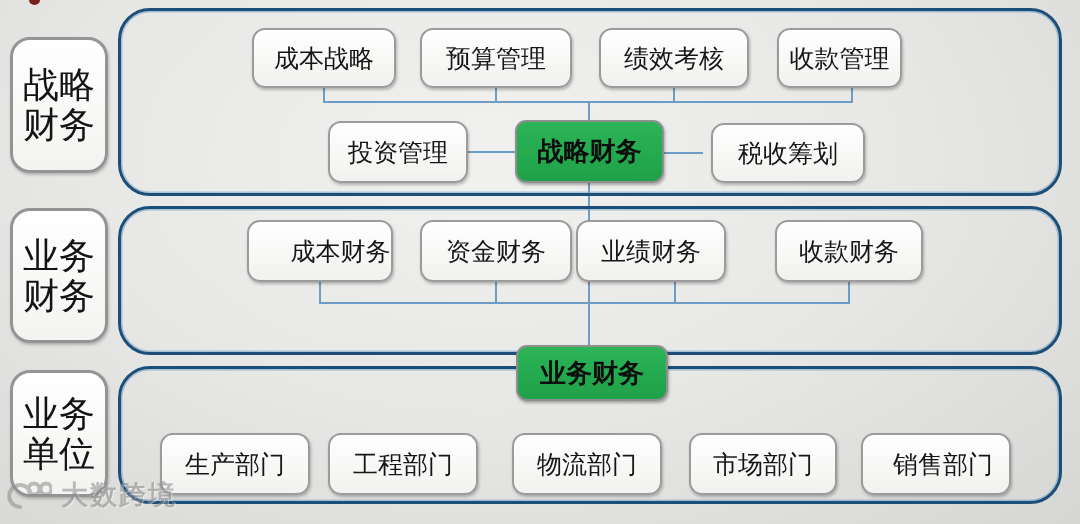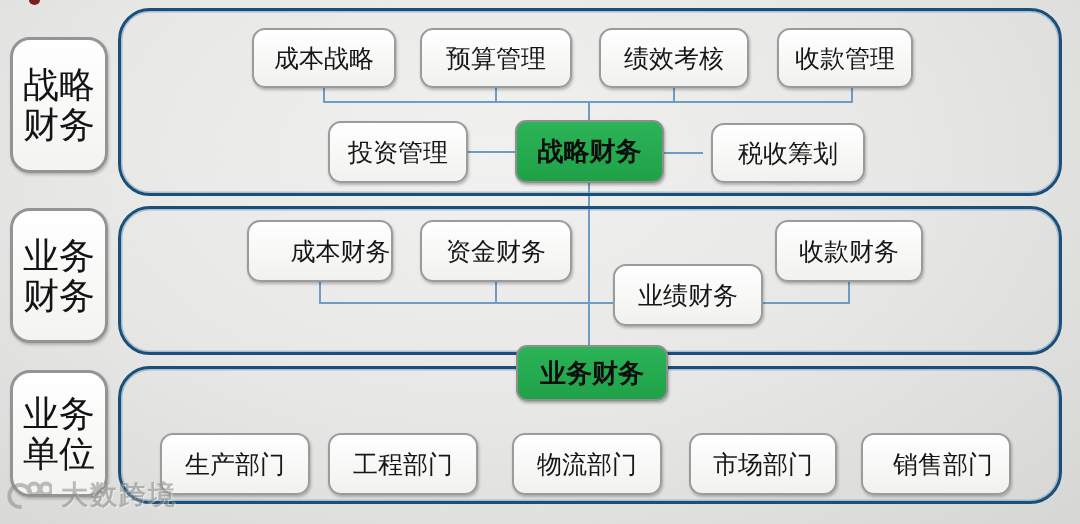--- a/index.html
+++ b/index.html
@@ -106,28 +106,28 @@
 
 <div class="conn v" style="left:319px;top:282px;height:21px;"></div>
 <div class="conn v" style="left:495px;top:282px;height:21px;"></div>
 <div class="conn v" style="left:674px;top:282px;height:21px;"></div>
 <div class="conn v" style="left:848px;top:282px;height:21px;"></div>
 <div class="conn h" style="left:319px;top:302px;width:531px;"></div>
 
 <div class="node" style="left:252px;top:28px;width:144px;">成本战略</div>
 <div class="node" style="left:420px;top:28px;width:152px;">预算管理</div>
 <div class="node" style="left:599px;top:28px;width:150px;">绩效考核</div>
-<div class="node" style="left:777px;top:28px;width:136px;">收款管理</div>
+<div class="node" style="left:777px;top:28px;width:125px;">收款管理</div>
 <div class="node" style="left:328px;top:121px;width:140px;height:62px;">投资管理</div>
 <div class="node-green" style="left:515px;top:120px;width:149px;height:63px;">战略财务</div>
 <div class="node" style="left:703px;top:123px;width:154px;margin-left:8px;">税收筹划</div>
 
 <div class="node" style="left:247px;top:220px;width:146px;height:62px;padding-left:41px;">成本财务</div>
 <div class="node" style="left:420px;top:220px;width:152px;height:62px;">资金财务</div>
-<div class="node" style="left:613px;top:220px;width:150px;height:62px;margin-top:44px;">业绩财务</div>
+<div class="node" style="left:576px;top:220px;width:150px;height:62px;">业绩财务</div>
 <div class="node" style="left:775px;top:220px;width:148px;height:62px;">收款财务</div>
 
 <div class="node-green" style="left:516px;top:345px;width:152px;height:56px;">业务财务</div>
 
 <div class="node" style="left:160px;top:433px;width:150px;height:62px;">生产部门</div>
 <div class="node" style="left:328px;top:433px;width:150px;height:62px;">工程部门</div>
 <div class="node" style="left:512px;top:433px;width:150px;height:62px;">物流部门</div>
 <div class="node" style="left:689px;top:433px;width:148px;height:62px;">市场部门</div>
 <div class="node" style="left:861px;top:433px;width:150px;height:62px;padding-left:14px;">销售部门</div>
 

